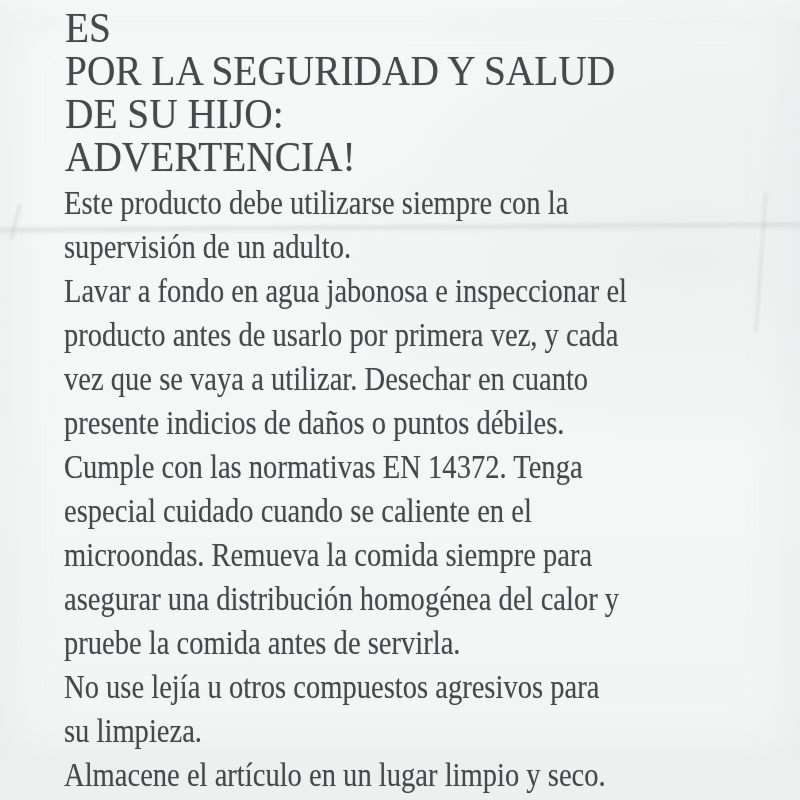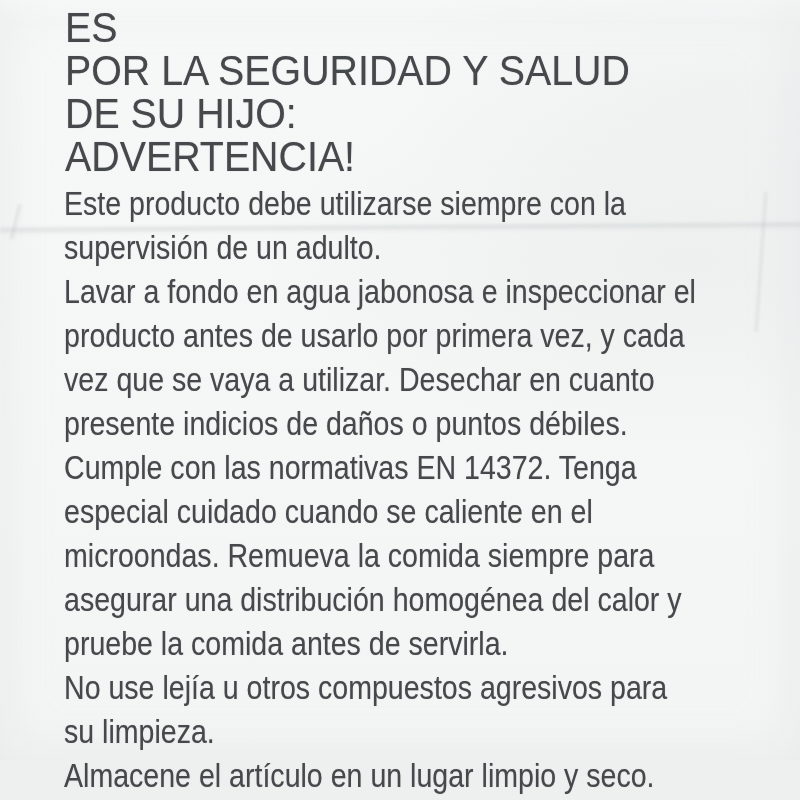--- a/index.html
+++ b/index.html
@@ -16,20 +16,21 @@
   .sheet {
     position: absolute;
     inset: 0;
     width: 800px;
     height: 760px;
     background:
       radial-gradient(ellipse 620px 280px at 86% 34%, rgba(203,209,209,0.18), rgba(203,209,209,0) 70%),
       radial-gradient(ellipse 500px 220px at 90% 12%, rgba(206,212,212,0.12), rgba(206,212,212,0) 70%),
       linear-gradient(180deg, #fcfdfd 0%, #f6f7f7 3%, #f5f6f6 55%, #f3f4f4 100%);
     box-shadow: inset 0 0 55px rgba(192,198,198,0.20);
+    font-family: Liberation Serif, serif;
   }
   .heading {
     position: absolute;
     left: 65px;
     top: 6px;
     font-size: 43px;
     line-height: 43px;
     font-weight: 400;
     letter-spacing: 0px;
     white-space: nowrap;

